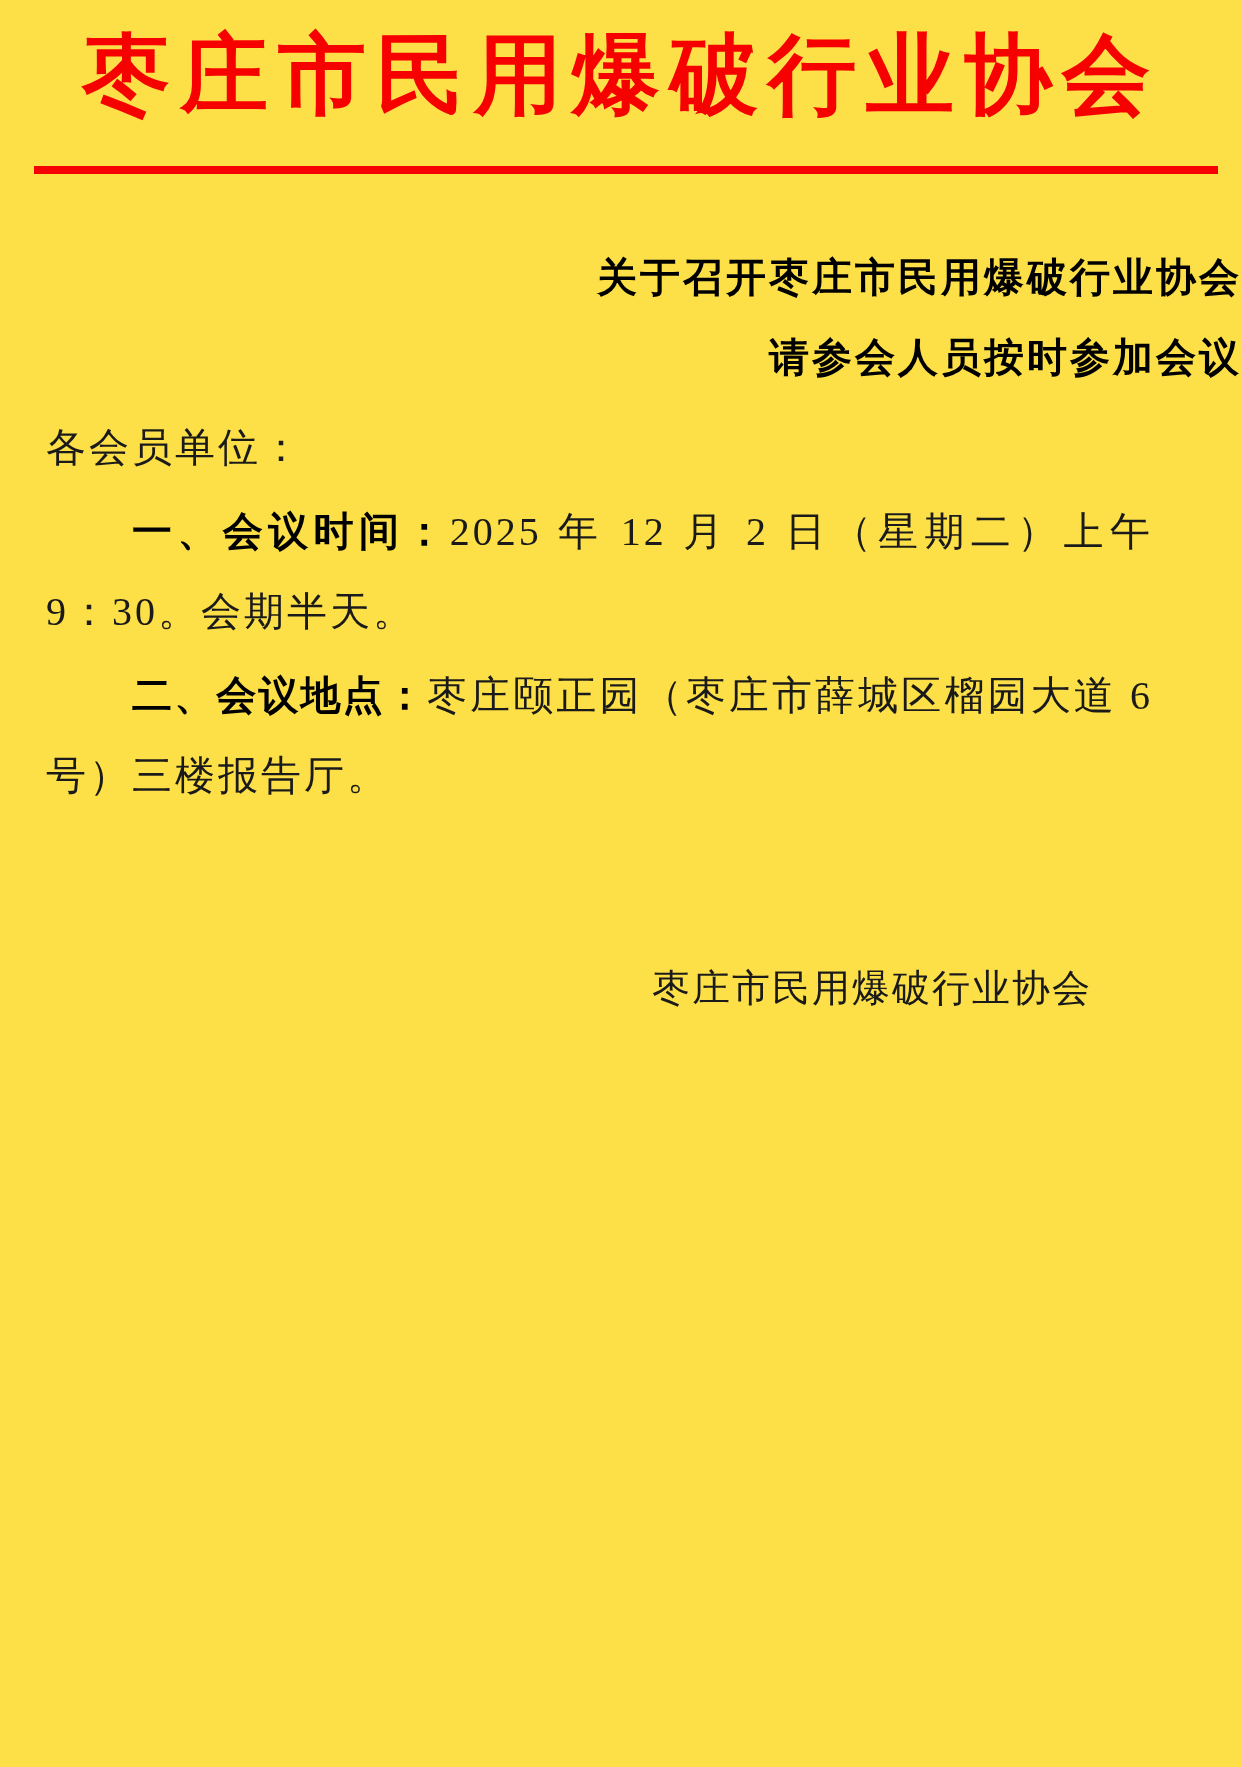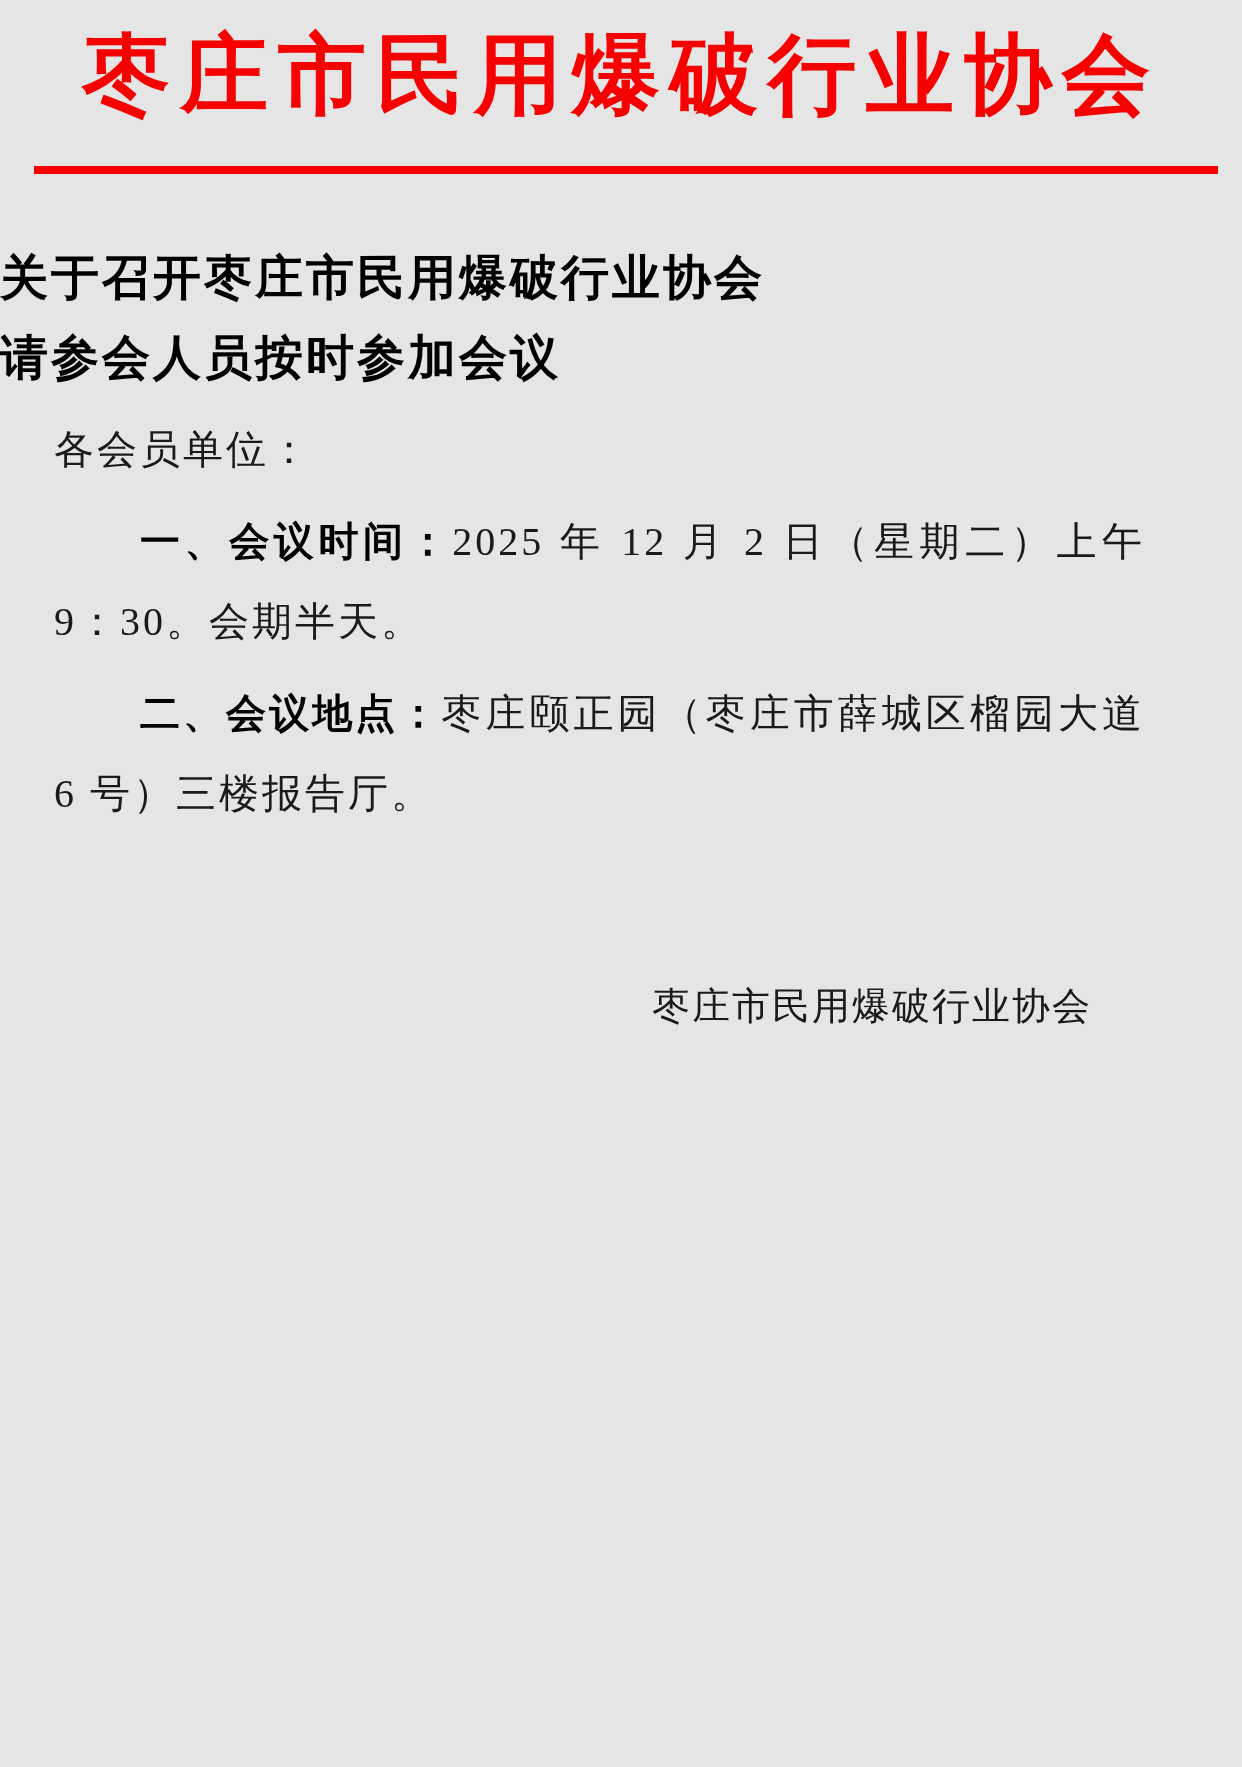--- a/index.html
+++ b/index.html
@@ -4,21 +4,21 @@
 <style>
   html, body {
     margin: 0;
     padding: 0;
     background: #ffffff;
   }
   .page {
     position: relative;
     width: 1242px;
     height: 1767px;
-    background: #e5e5e5;
+    background: #fde047;
     overflow: hidden;
     font-family: "Liberation Serif", "DejaVu Serif", serif;
     color: #1a1a1a;
   }
   .letterhead {
     margin-top: 16px;
     text-align: center;
     font-size: 88px;
     line-height: 120px;
     font-weight: bold;
@@ -28,37 +28,37 @@
     font-family: "Liberation Serif", "DejaVu Serif", serif;
   }
   .red-rule {
     margin: 30px 0 0 34px;
     width: 1184px;
     height: 8px;
     background: #f60000;
   }
   .notice-title {
     margin-top: 64px;
-    text-align: left;
-    font-size: 48px;
+    text-align: right;
+    font-size: 40px;
     line-height: 80px;
     font-weight: bold;
     color: #000000;
     letter-spacing: 3px;
   }
   .body-block {
     margin: 10px 85px 0 42px; 
     font-size: 40px;
     line-height: 80px;
     letter-spacing: 3px;
     text-align: justify;
     color: #1a1a1a;
   }
   .body-block p {
-    margin: 12px;
+    margin: 4px;
     text-indent: 86px;
   }
   .body-block p.no-indent {
     text-indent: 0;
   }
   .item-label {
     font-weight: bold;
     color: #000000;
     font-family: Liberation Serif, serif;
     letter-spacing: 2px;

